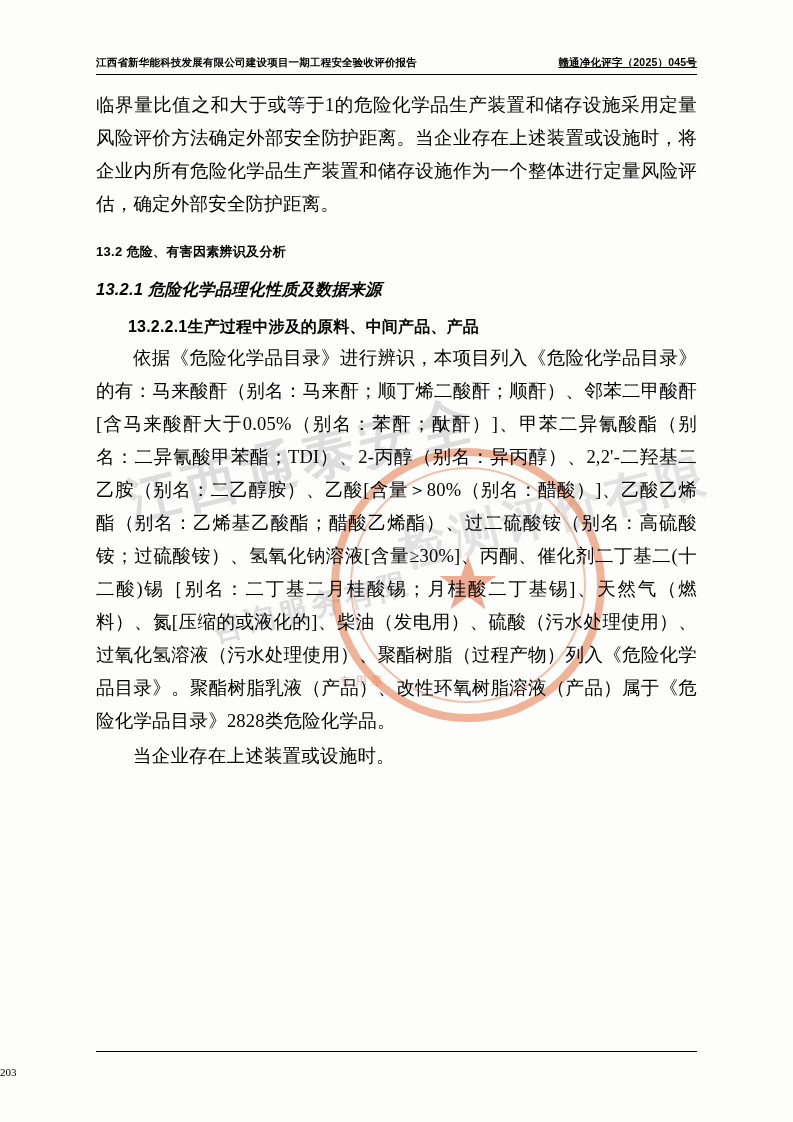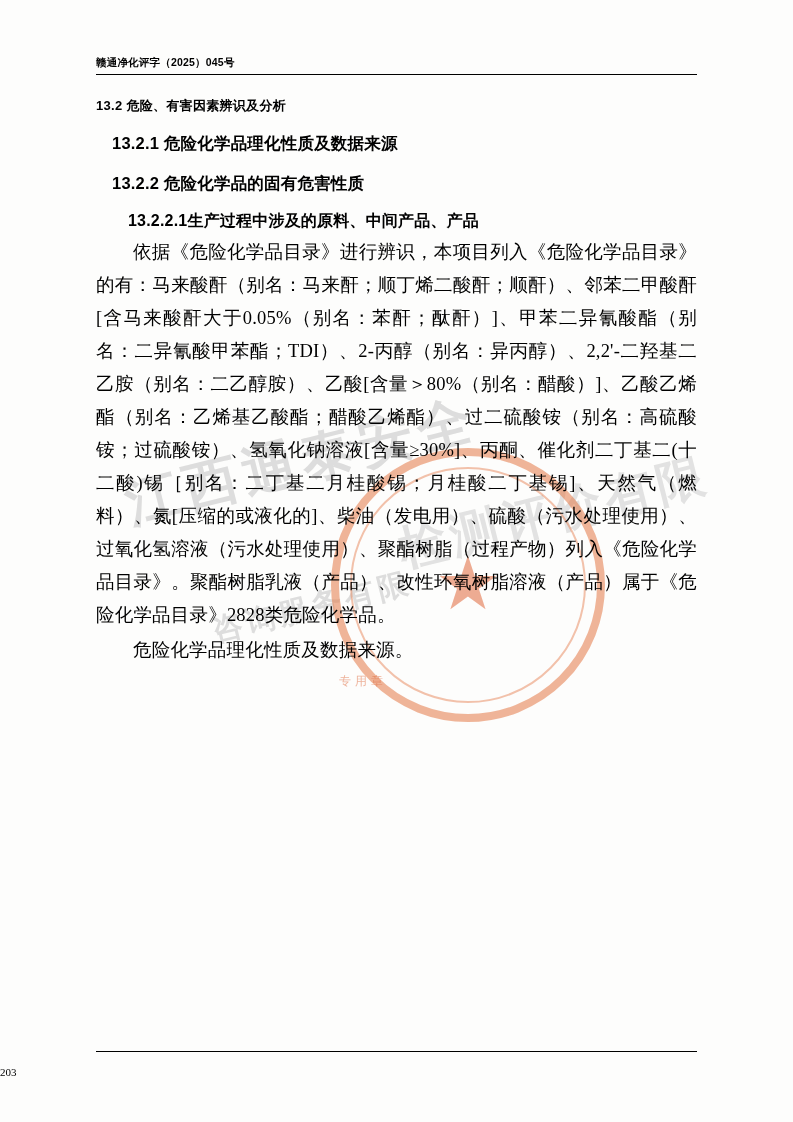--- a/index.html
+++ b/index.html
@@ -33,20 +33,21 @@
     align-items: flex-end;
     font-family: "Liberation Sans", sans-serif;
     font-weight: bold;
     font-size: 10.5px;
     letter-spacing: 0.2px;
     padding-bottom: 4px;
     color: #000;
   }
   .header-right {
     white-space: nowrap;
+    text-decoration: underline;
   }
   .header-rule {
     border-bottom: 1.6px solid #000;
     margin-bottom: 14px;
   }
   
   .para {
     font-size: 18.5px;
     line-height: 33px;
     text-align: justify;
@@ -61,22 +62,23 @@
     font-family: "Liberation Sans", sans-serif;
     font-size: 13px;
     font-weight: bold;
     margin: 22px 0 14px 0;
     letter-spacing: 0.3px;
   }
   h3.sub {
     font-family: "Liberation Sans", sans-serif;
     font-size: 16.5px;
     font-weight: bold;
-    margin: 18px 0 10px 16px;
-    letter-spacing: 0.2px;
+    margin: 18px 0 10px 0;
+    letter-spacing: 0.2px;
+    font-style: italic;
   }
   h4.subsub {
     font-family: "Liberation Sans", sans-serif;
     font-size: 16px;
     font-weight: bold;
     margin: 16px 0 4px 0;
     text-indent: 2em;
     letter-spacing: 0.2px;
   }
   .tight { margin-top: 2px; }
@@ -175,39 +177,40 @@
   .text-layer { position: relative; z-index: 6; }
 </style>
 </head>
 <body>
 
 <div class="page">
 
   <div class="content">
 
     <div class="header">
+      <div class="header-left">江西省新华能科技发展有限公司建设项目一期工程安全验收评价报告</div>
       <div class="header-right">赣通净化评字（2025）045号</div>
     </div>
     <div class="header-rule"></div>
 
     <div class="text-layer">
 
+      <p class="para">临界量比值之和大于或等于1的危险化学品生产装置和储存设施采用定量风险评价方法确定外部安全防护距离。当企业存在上述装置或设施时，将企业内所有危险化学品生产装置和储存设施作为一个整体进行定量风险评估，确定外部安全防护距离。</p>
 
       <h2 class="sec">13.2  危险、有害因素辨识及分析</h2>
 
       <h3 class="sub">13.2.1  危险化学品理化性质及数据来源</h3>
 
 
-      <h3 class="sub">13.2.2  危险化学品的固有危害性质</h3>
 
       <h4 class="subsub">13.2.2.1生产过程中涉及的原料、中间产品、产品</h4>
 
       <p class="para indent tight">依据《危险化学品目录》进行辨识，本项目列入《危险化学品目录》的有：马来酸酐（别名：马来酐；顺丁烯二酸酐；顺酐）、邻苯二甲酸酐[含马来酸酐大于0.05%（别名：苯酐；酞酐）]、甲苯二异氰酸酯（别名：二异氰酸甲苯酯；TDI）、2-丙醇（别名：异丙醇）、2,2'-二羟基二乙胺（别名：二乙醇胺）、乙酸[含量＞80%（别名：醋酸）]、乙酸乙烯酯（别名：乙烯基乙酸酯；醋酸乙烯酯）、过二硫酸铵（别名：高硫酸铵；过硫酸铵）、氢氧化钠溶液[含量≥30%]、丙酮、催化剂二丁基二(十二酸)锡［别名：二丁基二月桂酸锡；月桂酸二丁基锡]、天然气（燃料）、氮[压缩的或液化的]、柴油（发电用）、硫酸（污水处理使用）、过氧化氢溶液（污水处理使用）、聚酯树脂（过程产物）列入《危险化学品目录》。聚酯树脂乳液（产品）、改性环氧树脂溶液（产品）属于《危险化学品目录》2828类危险化学品。</p>
 
-      <p class="para indent">危险化学品理化性质及数据来源。</p>
+      <p class="para indent">当企业存在上述装置或设施时。</p>
 
     </div>
 
   </div>
 
   <div class="wm wm-1">江西通泰安全</div>
   <div class="wm wm-2">咨询服务有限</div>
   <div class="wm wm-3">检测评价有限</div>
 
   <div class="seal">

